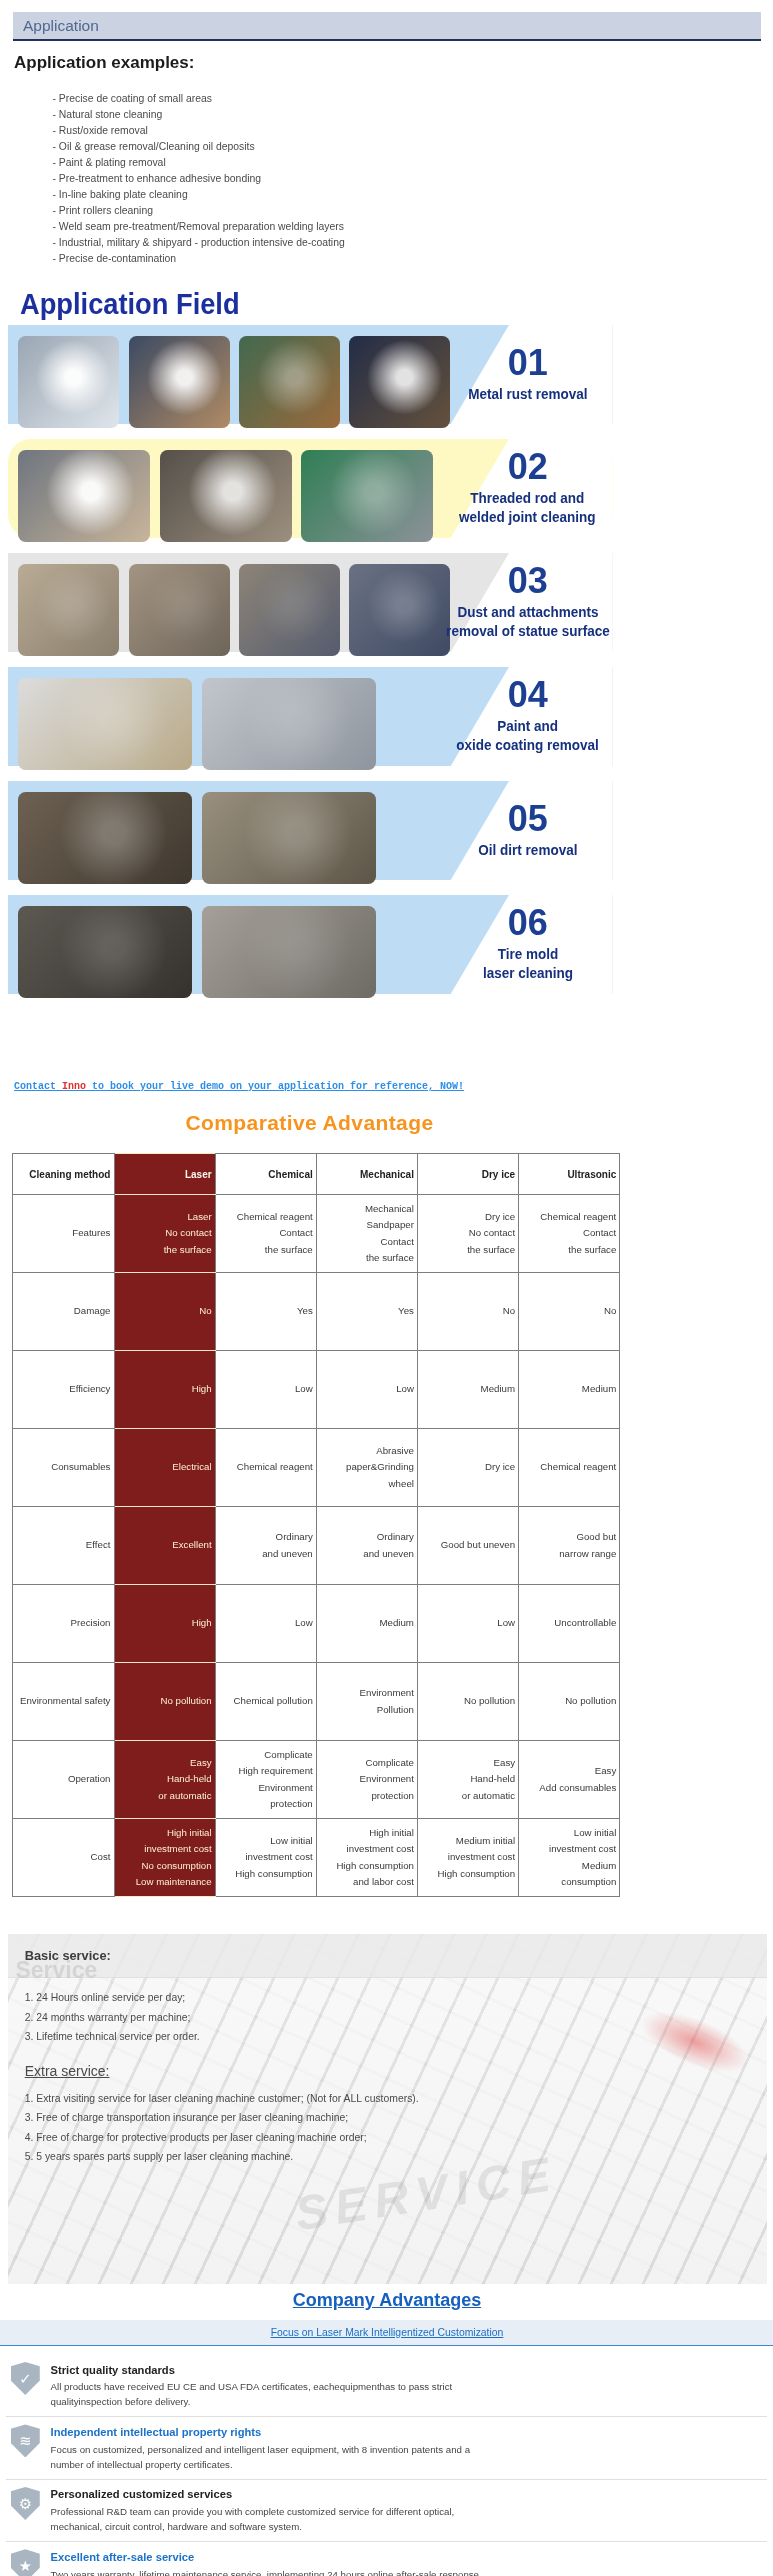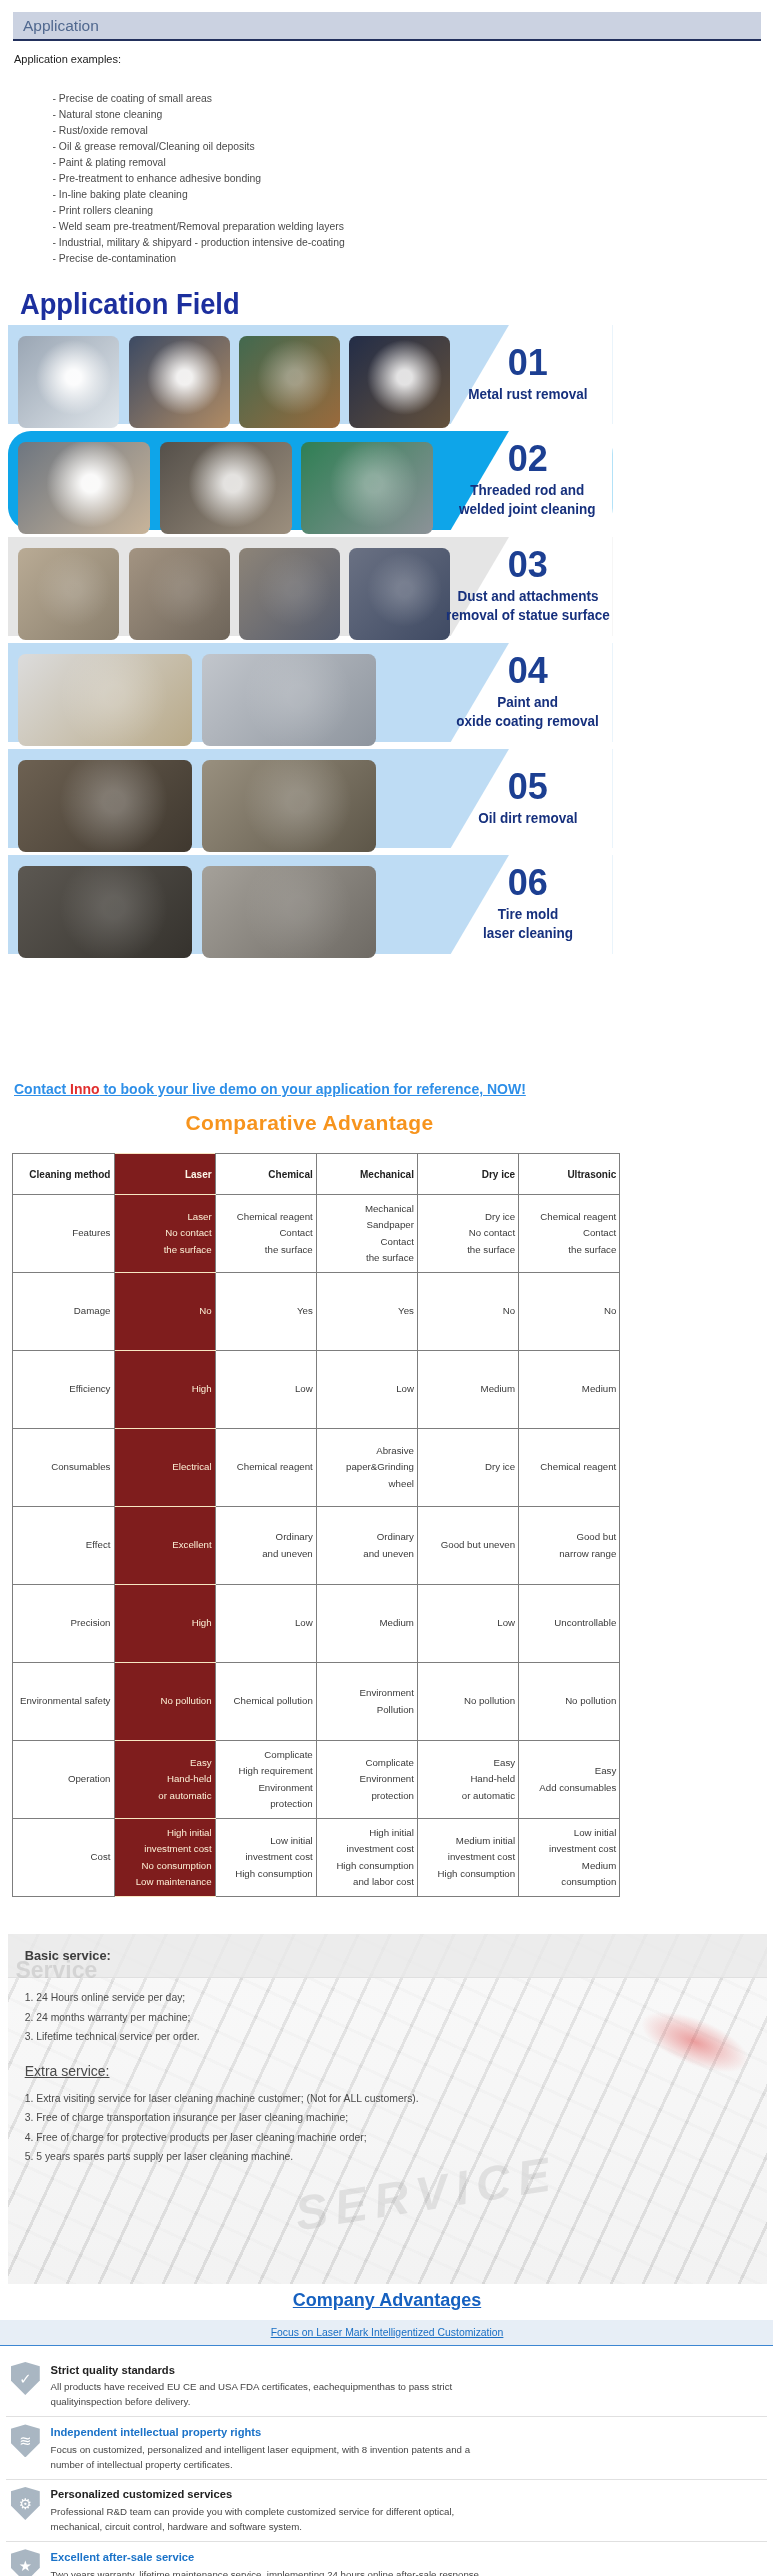--- a/index.html
+++ b/index.html
@@ -4,40 +4,40 @@
 <style>
   html,body{margin:0;padding:0;background:#fff;}
   #page{position:relative;width:774px;height:2576px;background:#fff;overflow:hidden;
         font-family:"Liberation Sans",sans-serif;color:#333;}
 
   
   .app-header{position:absolute;top:12.4px;left:13px;right:13px;height:29px;background:#cbd2e1;
 , border:0;border-bottom:2.3px solid #22305c;display:flex;align-items:center;padding-left:10px;
     font-size:15.5px;color:#50688f;border-bottom:2.3px solid #22305c;box-sizing:border-box;}
 
-  .examples-heading{position:absolute;top:53px;left:14px;font-size:11px;font-weight:normal;color:#1c1c1c;}
+  .examples-heading{position:absolute;top:53px;left:14px;font-size:17px;font-weight:bold;color:#1c1c1c;}
   .examples-list{position:absolute;top:91px;left:15.5px;font-size:10.4px;color:#4a4a4a;line-height:16px;margin-left:37px;}
 
   .field-title{position:absolute;top:288px;left:20px;font-size:29px;font-weight:800;color:#1c2f9e;
     transform:scaleX(.94);transform-origin:left;letter-spacing:0;}
 
   .field-rows{position:absolute;top:325px;left:7.7px;width:605px;}
-  .field-row{position:relative;height:99px;margin-bottom:7px;background:#bedcf4;}
+  .field-row{position:relative;height:99px;margin-bottom:15px;background:#bedcf4;}
   .photos{position:absolute;top:0;left:0;right:112px;bottom:0;display:flex;gap:9.3px;padding:10.8px 0 0 10.8px;}
   .photo{height:92px;border-radius:7.7px;flex:none;}
   .callout{position:absolute;top:0;right:0;width:182px;height:100%;background:#fff;
     clip-path:polygon(43% 0,100% 0,100% 100%,11% 100%);
     filter:drop-shadow(0.8px 3.1px 2.3px rgba(90,90,90,.5));}
   .callout-text{position:absolute;top:0;right:0;width:170px;height:100%;display:flex;
     flex-direction:column;align-items:center;justify-content:center;}
   .num{font-size:36px;font-weight:bold;color:#1c3f92;line-height:1;margin-bottom:3.9px;}
   .flabel{font-size:14.7px;font-weight:bold;color:#16307d;text-align:center;line-height:1.35;
     transform:scaleX(.92);white-space:nowrap;}
 
-  .contact-line{position:absolute;top:1081px;left:14px;font-size:14px;font-weight:bold;}
+  .contact-line{position:absolute;top:1081px;left:14px;font-size:10px;font-weight:bold;font-family:Liberation Mono, monospace;}
   .contact-line a{color:#2e8fe8;text-decoration:underline;cursor:pointer;}
   .contact-brand{color:#e12f2f;}
 
   .comp-title{position:absolute;top:1111px;left:0;width:619px;text-align:center;
     font-size:21px;font-weight:800;color:#f7941d;letter-spacing:0.4px;}
 
   .comparison{position:absolute;top:1153px;left:12.4px;border-collapse:collapse;table-layout:fixed;width:608px;}
   .comparison th,.comparison td{border:1.5px solid #7d7d7d;font-size:9.7px;color:#3a3a3a;text-align:right;
     vertical-align:middle;padding:3.1px;line-height:1.7;background:#fff;font-weight:normal;}
   .comparison th{height:34px;font-weight:600;color:#222;font-size:10px;}
@@ -117,21 +117,21 @@
           <div class="photo" style="width: 101px; background: radial-gradient(circle at 55% 45%, rgba(255, 255, 255, 0.85) 0px, rgba(255, 255, 255, 0.85) 10%, rgba(255, 255, 255, 0) 50%), linear-gradient(135deg, rgb(35, 45, 71), rgb(100, 81, 60));"></div>
         </div>
         <div class="callout"></div>
         <div class="callout-text">
           <div class="num" style="color: rgb(28, 63, 146);">01</div>
           <div class="flabel">
             <div>Metal rust removal</div>
           </div>
         </div>
       </div>
-      <div class="field-row" style="background: #0ea5e9; border-radius: 23px;">
+      <div class="field-row" style="background: #fef9c3; border-radius: 23px;">
         <div class="photos">
           <div class="photo" style="width: 132px; background: radial-gradient(circle at 55% 45%, rgba(255, 255, 255, 0.95) 0px, rgba(255, 255, 255, 0.95) 10%, rgba(255, 255, 255, 0) 50%), linear-gradient(135deg, rgb(110, 118, 128), rgb(200, 180, 154));"></div>
           <div class="photo" style="width: 132px; background: radial-gradient(circle at 55% 45%, rgba(255, 255, 255, 0.8) 0px, rgba(255, 255, 255, 0.8) 10%, rgba(255, 255, 255, 0) 50%), linear-gradient(135deg, rgb(85, 80, 74), rgb(156, 143, 126));"></div>
           <div class="photo" style="width: 132px; background: radial-gradient(circle at 55% 45%, rgba(255, 255, 255, 0.3) 0px, rgba(255, 255, 255, 0.3) 10%, rgba(255, 255, 255, 0) 50%), linear-gradient(135deg, rgb(47, 127, 84), rgb(140, 146, 152));"></div>
         </div>
         <div class="callout"></div>
         <div class="callout-text">
           <div class="num" style="color: rgb(28, 63, 146);">02</div>
           <div class="flabel">
             <div>Threaded rod and</div>

